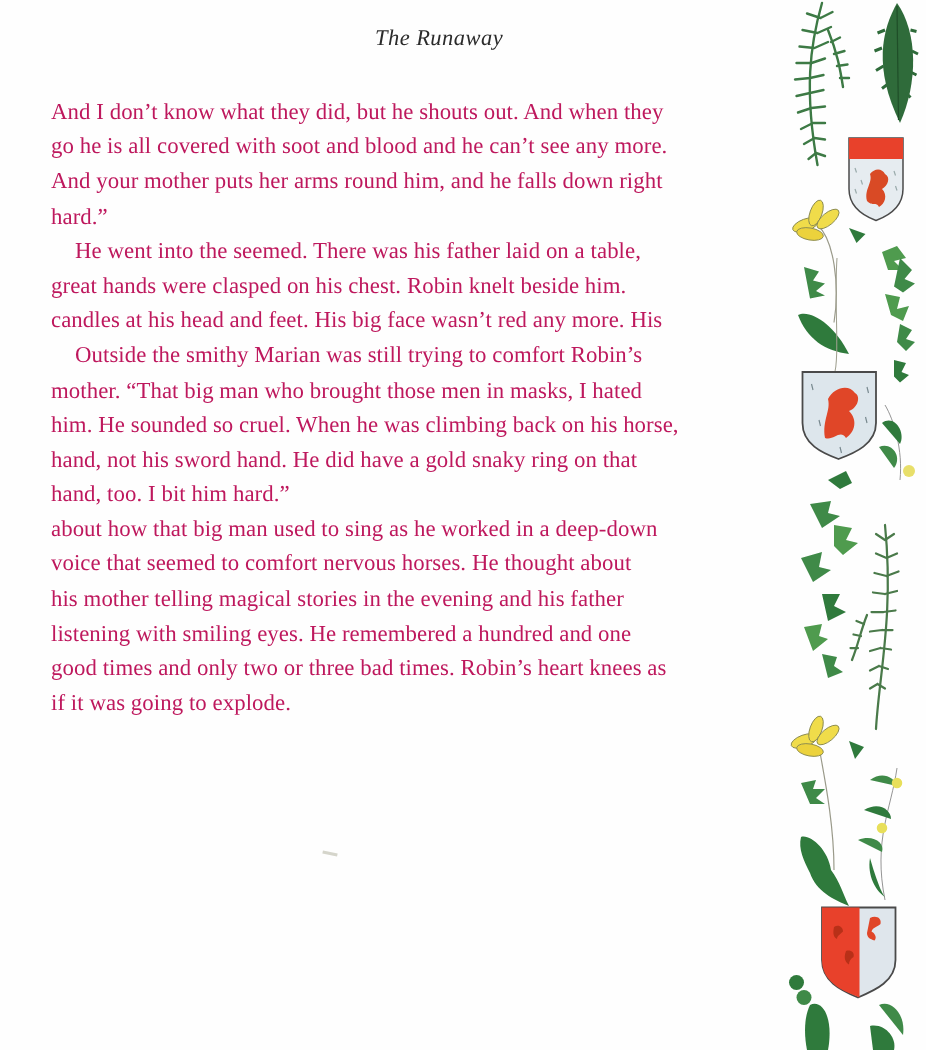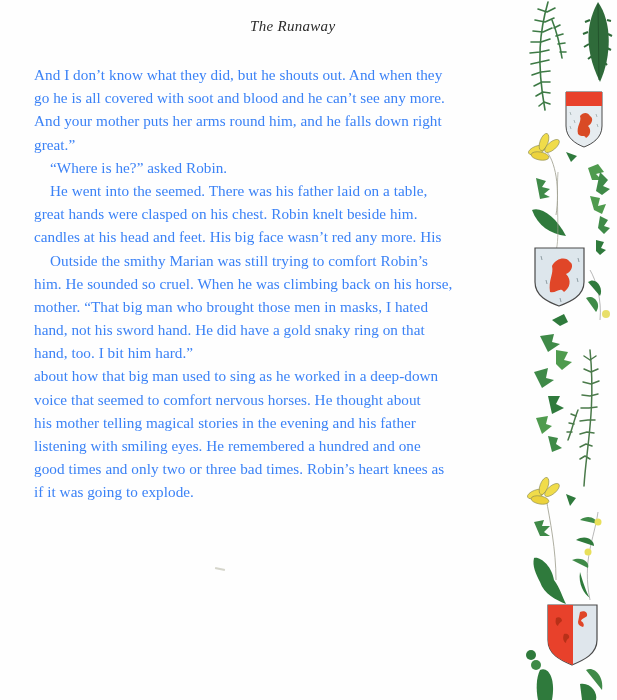--- a/index.html
+++ b/index.html
@@ -7,45 +7,44 @@
     width: 617px; height: 700px; background: #fefefe; position: relative; overflow: hidden;
     font-family: "Liberation Serif", "DejaVu Serif", serif; color: #2a2a2a;
   }
   .page { position: absolute; left: 0; top: 0; width: 536px; height: 700px; }
   .running-head {
     position: absolute; left: 250px; top: 18px; width: 92px;
     font-style: italic; font-size: 15px; letter-spacing: 0.3px; color: #2b2b2b; white-space: nowrap;
   }
   .body-text {
     position: absolute; left: 34px; top: 63px; width: 460px;
-    font-size: 15.2px; line-height: 23.2px; color: #3b82f6; letter-spacing: 0.05px;
+    font-size: 15.2px; line-height: 23.2px; color: #be185d; letter-spacing: 0.05px;
   }
   .line { display: block; white-space: nowrap; height: 23.2px; }
   .indent { padding-left: 16px; }
   .border-art { position: absolute; left: 517px; top: 0; width: 100px; height: 700px; }
   .stray { position: absolute; left: 215px; top: 568px; width: 10px; height: 2px; background: #b9b9a8; transform: rotate(12deg); opacity: 0.6; }
 </style>
 </head>
 <body>
 
 <div class="page">
   <div class="running-head">The Runaway</div>
 
   <div class="body-text">
     <span class="line">And I don’t know what they did, but he shouts out. And when they</span>
     <span class="line">go he is all covered with soot and blood and he can’t see any more.</span>
     <span class="line">And your mother puts her arms round him, and he falls down right</span>
-    <span class="line">great.”</span>
-    <span class="line indent">“Where is he?” asked Robin.</span>
+    <span class="line">hard.”</span>
     <span class="line indent">He went into the seemed. There was his father laid on a table,</span>
     <span class="line">great hands were clasped on his chest. Robin knelt beside him.</span>
     <span class="line">candles at his head and feet. His big face wasn’t red any more. His</span>
     <span class="line indent">Outside the smithy Marian was still trying to comfort Robin’s</span>
+    <span class="line">mother. “That big man who brought those men in masks, I hated</span>
     <span class="line">him. He sounded so cruel. When he was climbing back on his horse,</span>
-    <span class="line">mother. “That big man who brought those men in masks, I hated</span>
     <span class="line">hand, not his sword hand. He did have a gold snaky ring on that</span>
     <span class="line">hand, too. I bit him hard.”</span>
     <span class="line">about how that big man used to sing as he worked in a deep-down</span>
     <span class="line">voice that seemed to comfort nervous horses. He thought about</span>
     <span class="line">his mother telling magical stories in the evening and his father</span>
     <span class="line">listening with smiling eyes. He remembered a hundred and one</span>
     <span class="line">good times and only two or three bad times. Robin’s heart knees as</span>
     <span class="line">if it was going to explode.</span>
   </div>
 

